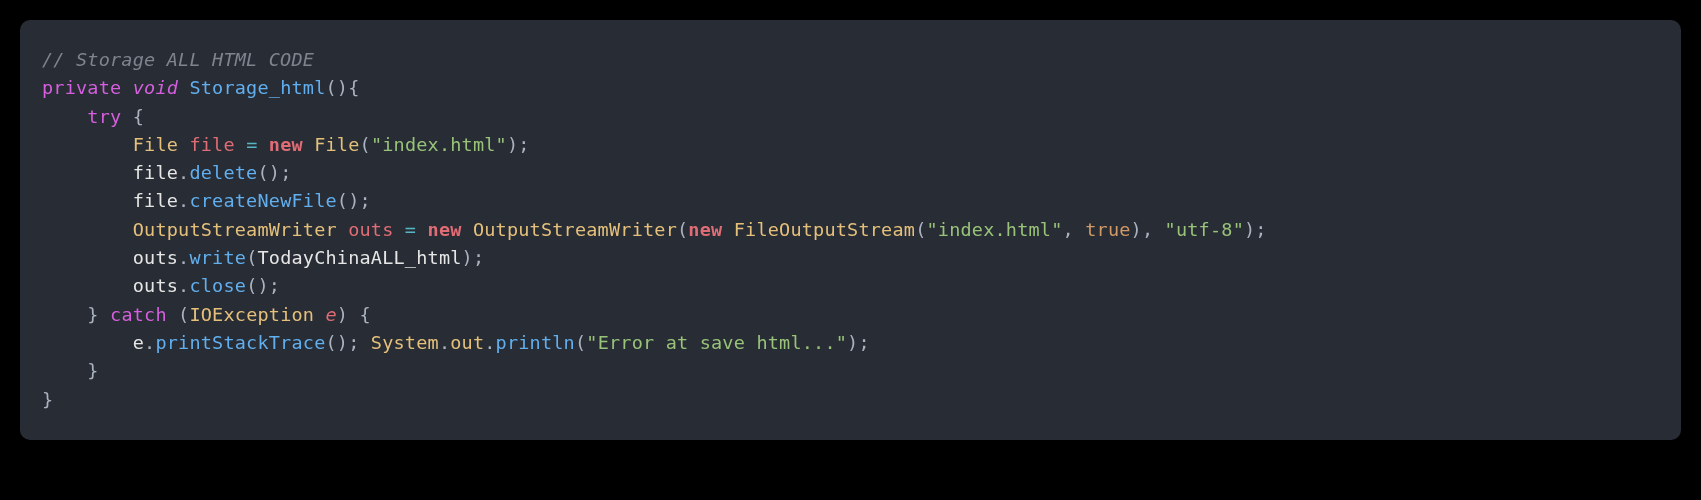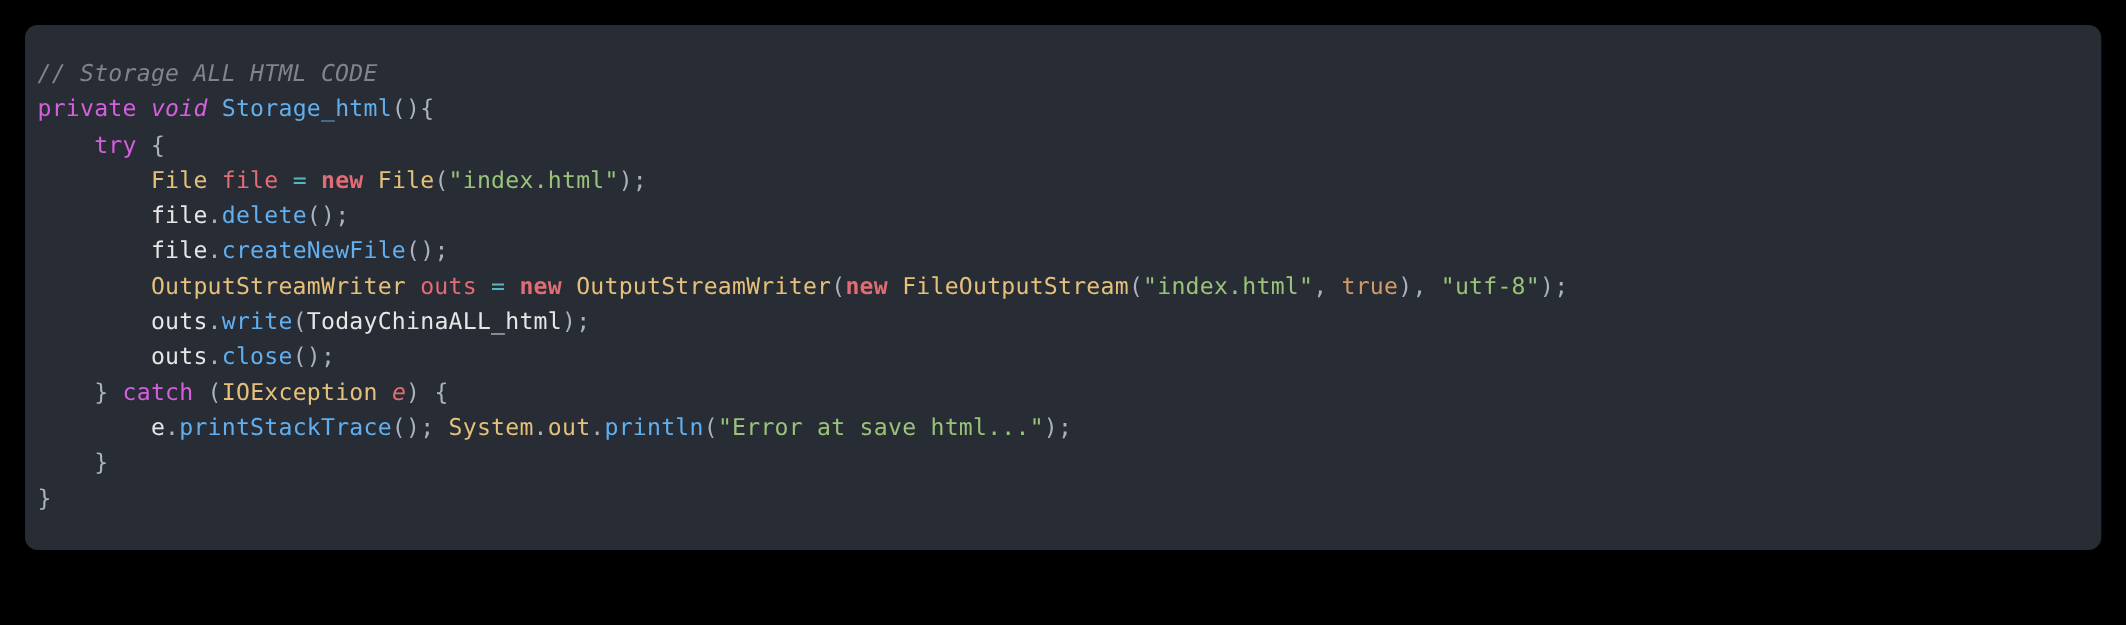--- a/index.html
+++ b/index.html
@@ -10,21 +10,21 @@
     body {
       background: #000;
       padding: 20px;
       font-family: 'SF Mono', 'Monaco', 'Menlo', 'Consolas', monospace;
       font-size: 18.5px;
       line-height: 1.53;
     }
     .code-block {
       background: #282c34;
       border-radius: 10px;
-      padding: 26px 10px;
+      padding: 26px 22px;
       color: #abb2bf;
       white-space: pre;
       overflow-x: auto;
       letter-spacing: 0.2px;
     }
     .comment { color: #7f848e; font-style: italic; }
     .keyword-pink { color: #d55fde; }
     .keyword-return { color: #d55fde; font-style: italic; }
     .type { color: #e5c07b; }
     .method-name { color: #61afef; }

